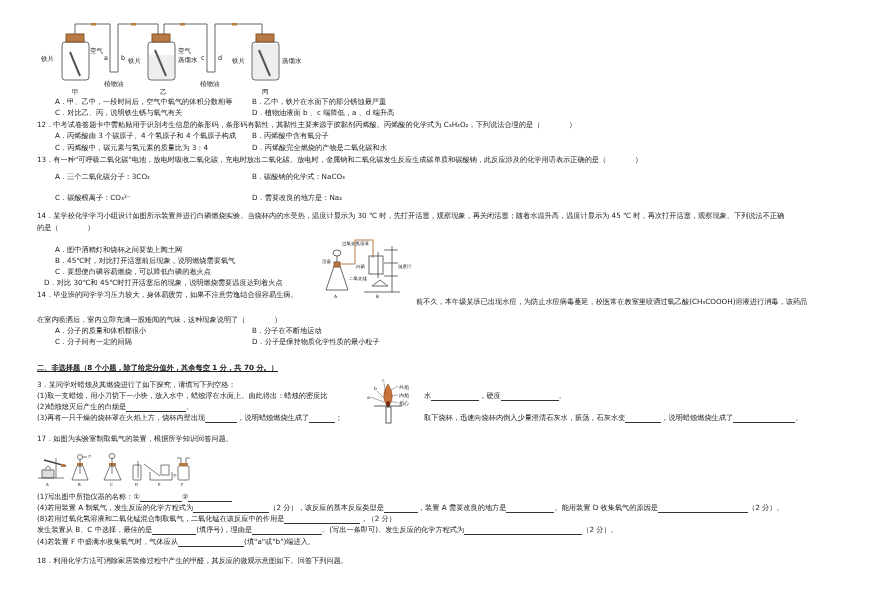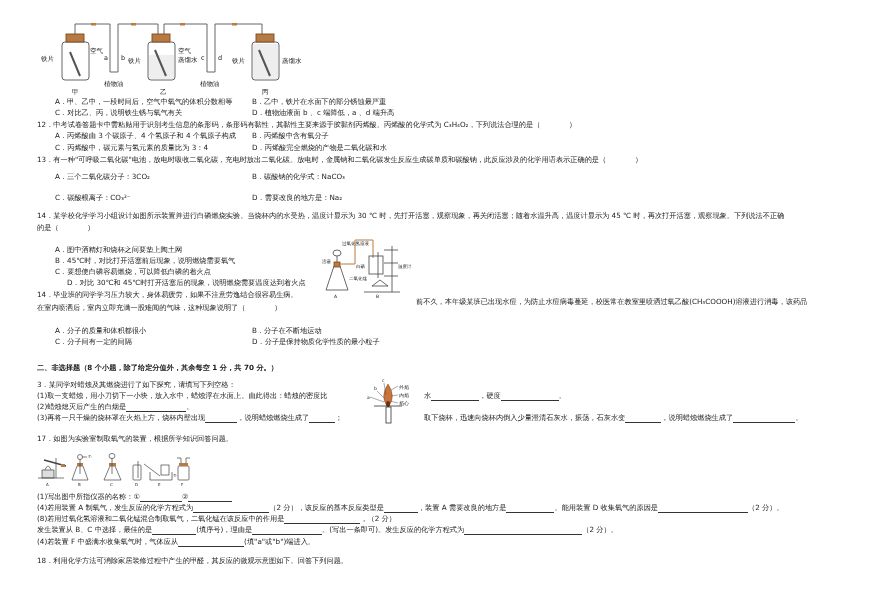--- a/index.html
+++ b/index.html
@@ -1,20 +1,20 @@
 <!DOCTYPE html>
 <html><head>
 <meta charset="utf-8">
 <style>
   html, body { margin:0; padding:0; background:#ffffff; }
   body { width:870px; height:616px; position:relative; overflow:hidden;
          font-family:"DejaVu Sans", "Liberation Sans", sans-serif; color:#1a1a1a; font-size:7.2px; }
   .abs { position:absolute; white-space:nowrap; line-height:10px; }
   .q { font-size:7.2px; }
-  .bold { font-weight:bold; }
+  .bold { font-weight:bold;text-decoration:underline; }
   .blank { display:inline-block; border-bottom:0.8px solid #333; height:8px; vertical-align:bottom; }
   svg { position:absolute; overflow:visible; }
   .lbl { font-size:6.5px; fill:#222; font-family:"DejaVu Sans", sans-serif; }
 </style>
 </head>
 <body>
 
 <div>
 <svg width="870" height="100" style="left:0;top:0">
   <g stroke="#555" fill="none" stroke-width="0.9">
@@ -75,21 +75,21 @@
 <div class="abs q" style="left:55px;top:172px">A．三个二氧化碳分子：3CO₂</div>
 <div class="abs q" style="left:252px;top:172px">B．碳酸钠的化学式：NaCO₃</div>
 <div class="abs q" style="left:55px;top:193px">C．碳酸根离子：CO₃²⁻</div>
 <div class="abs q" style="left:252px;top:193px">D．需要改良的地方是：Na₂</div>
 
 <div class="abs q" style="left:37px;top:211px">14．某学校化学学习小组设计如图所示装置并进行白磷燃烧实验。当烧杯内的水受热，温度计显示为 30 ℃ 时，先打开活塞，观察现象，再关闭活塞；随着水温升高，温度计显示为 45 ℃ 时，再次打开活塞，观察现象。下列说法不正确</div>
 <div class="abs q" style="left:37px;top:223px">的是（　　　　）</div>
 <div class="abs q" style="left:55px;top:245px">A．图中酒精灯和烧杯之间要垫上陶土网</div>
 <div class="abs q" style="left:55px;top:256px">B．45℃时，对比打开活塞前后现象，说明燃烧需要氧气</div>
 <div class="abs q" style="left:55px;top:267px">C．要想使白磷容易燃烧，可以降低白磷的着火点</div>
-<div class="abs q" style="left:67px;top:278px">D．对比 30℃和 45℃时打开活塞后的现象，说明燃烧需要温度达到着火点</div>
+<div class="abs q" style="left:44px;top:278px">D．对比 30℃和 45℃时打开活塞后的现象，说明燃烧需要温度达到着火点</div>
 
 <div>
 <svg width="870" height="616" style="left:0;top:0">
   <g stroke="#444" fill="none" stroke-width="0.8">
 
     <path d="M334,266 L326,290 L348,290 L340,266 Z"></path>
     <ellipse cx="337" cy="253" rx="4" ry="3"></ellipse>
     <line x1="337" y1="256" x2="337" y2="265"></line>
     <rect x="334" y="262" width="6" height="5" fill="#b77a43" stroke="#7a4a20"></rect>
     <polyline points="340,264 355,264 355,240 373,240 373,258" stroke="#b77a43" stroke-width="1"></polyline>
@@ -108,21 +108,21 @@
   <text class="lbl" style="font-size:4.5px" x="349" y="280">二氧化锰</text>
   <text class="lbl" style="font-size:4.5px" x="356" y="268">白磷</text>
   <text class="lbl" style="font-size:4.5px" x="398" y="268">温度计</text>
   <text class="lbl" style="font-size:4.5px" x="334" y="298">A</text>
   <text class="lbl" style="font-size:4.5px" x="376" y="298">B</text>
 </svg>
 </div>
 
 <div class="abs q" style="left:37px;top:290px">14．毕业班的同学学习压力较大，身体易疲劳，如果不注意劳逸结合很容易生病。</div>
 <div class="abs q" style="left:416px;top:297px">前不久，本年级某班已出现水痘，为防止水痘病毒蔓延，校医常在教室里喷洒过氧乙酸(CH₃COOOH)溶液进行消毒，该药品</div>
-<div class="abs q" style="left:37px;top:303px">在室内喷洒后，室内立即充满一股难闻的气味，这种现象说明了（　　　　）</div>
+<div class="abs q" style="left:37px;top:315px">在室内喷洒后，室内立即充满一股难闻的气味，这种现象说明了（　　　　）</div>
 <div class="abs q" style="left:55px;top:326px">A．分子的质量和体积都很小</div>
 <div class="abs q" style="left:252px;top:326px">B．分子在不断地运动</div>
 <div class="abs q" style="left:55px;top:337px">C．分子间有一定的间隔</div>
 <div class="abs q" style="left:252px;top:337px">D．分子是保持物质化学性质的最小粒子</div>
 
 <div class="abs q bold" style="left:37px;top:363px">二、非选择题（8 个小题，除了给定分值外，其余每空 1 分，共 70 分。）</div>
 
 <div class="abs q" style="left:37px;top:380px">3．某同学对蜡烛及其燃烧进行了如下探究，请填写下列空格：</div>
 <div class="abs q" style="left:37px;top:391px"><span>(1)取一支蜡烛，用小刀切下一小块，放入水中，蜡烛浮在水面上。由此得出：蜡烛的密度比</span></div>
 <div class="abs q" style="left:424px;top:391px">

